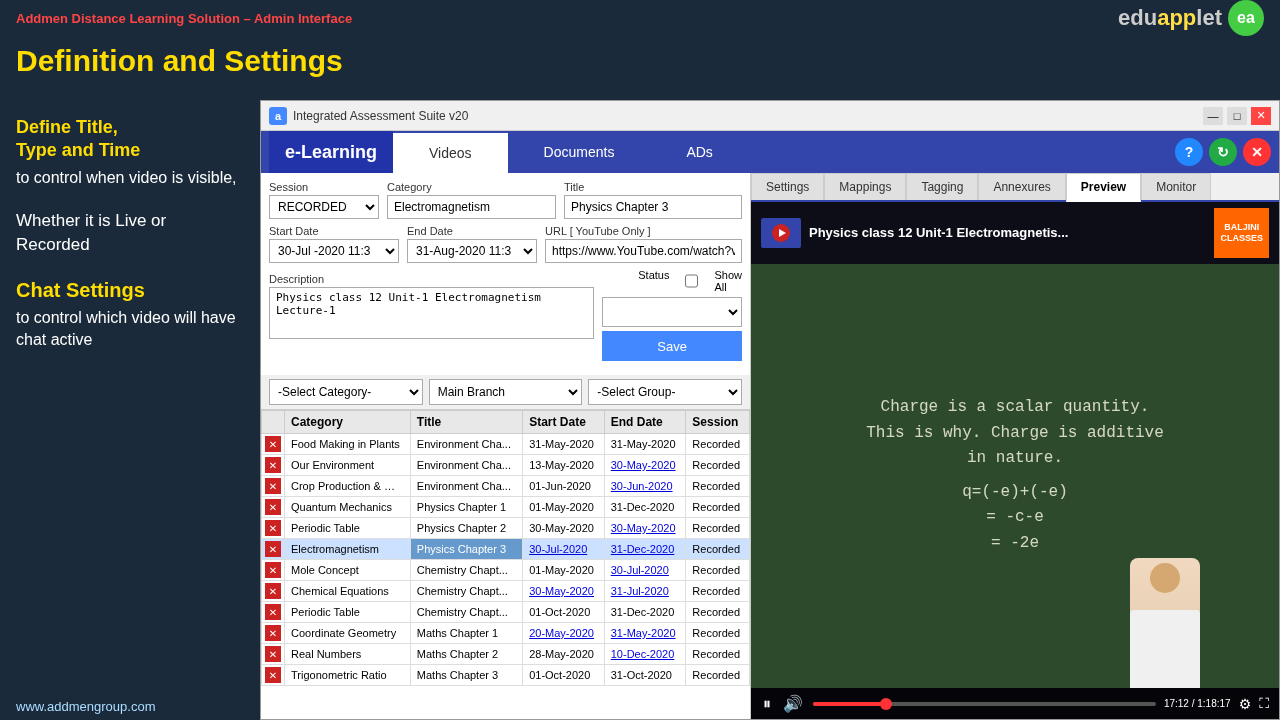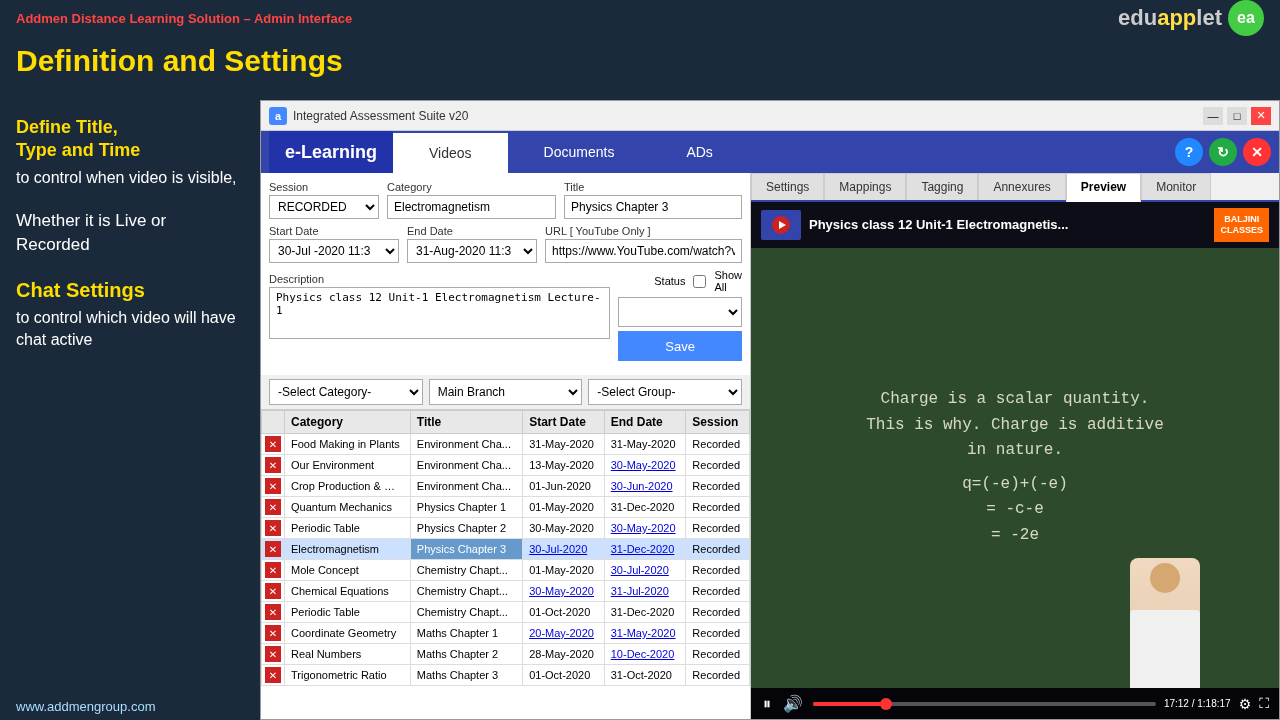--- a/index.html
+++ b/index.html
@@ -290,22 +290,21 @@
       resize: none;
     }
     .status-group {
       flex: 0 0 120px;
       display: flex;
       flex-direction: column;
       gap: 4px;
     }
     .status-header {
       display: flex;
-      align-items: center;
-      gap: 8px;
+      gap: 16px;
       font-size: 11px;
       margin-left: 36px;
     }
     .status-select {
       border: 1px solid #aaa;
       padding: 14px 4px;
       font-size: 12px;
       height: 24px;
       background: white;
       width: 100%;
@@ -448,21 +447,21 @@
       color: white;
       font-size: 13px;
       font-weight: bold;
       flex: 1;
     }
     .video-logo {
       background: #ff6600;
       color: white;
       font-size: 10px;
       font-weight: bold;
-      padding: 6px 6px;
+      padding: 14px 6px;
     }
     .video-main {
       flex: 1;
       background: #2a3a2a;
       position: relative;
       display: flex;
       align-items: center;
       justify-content: center;
       overflow: hidden;
     }

